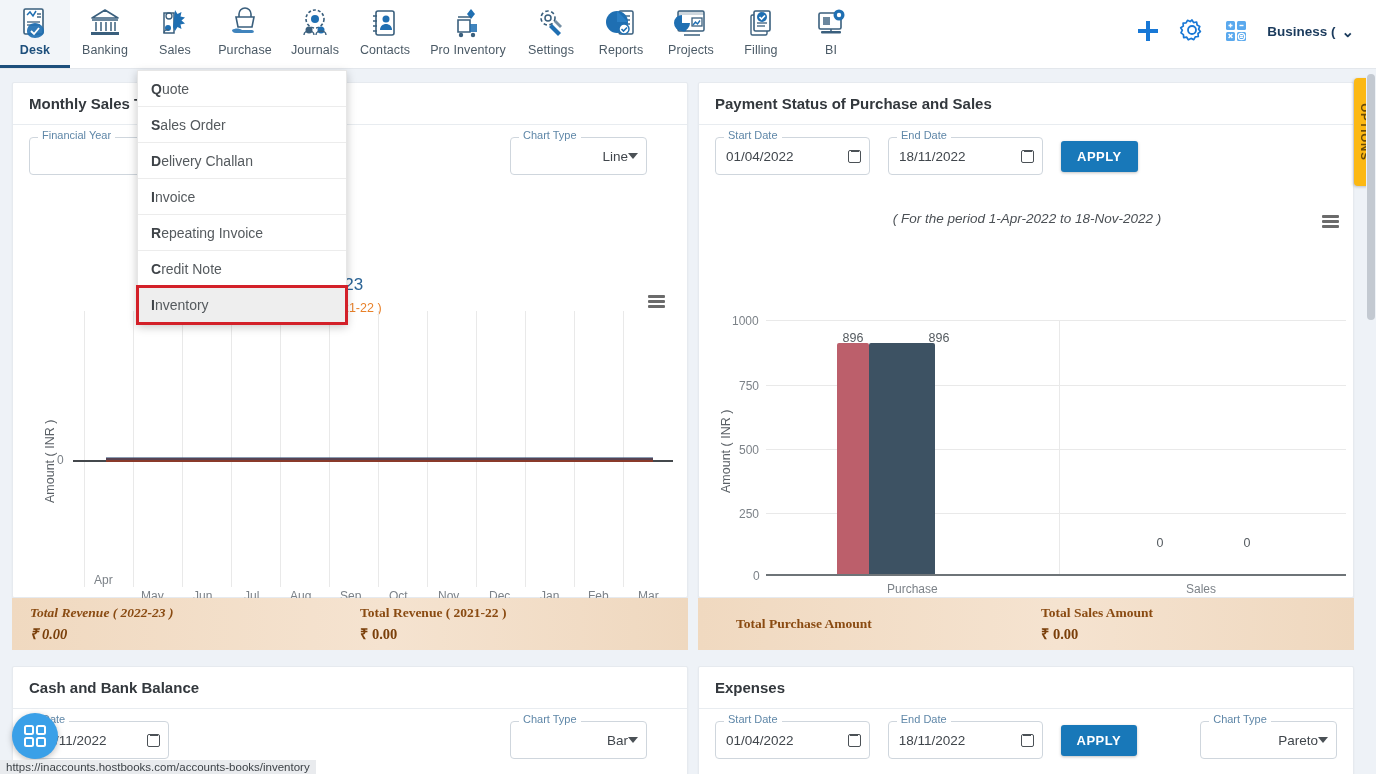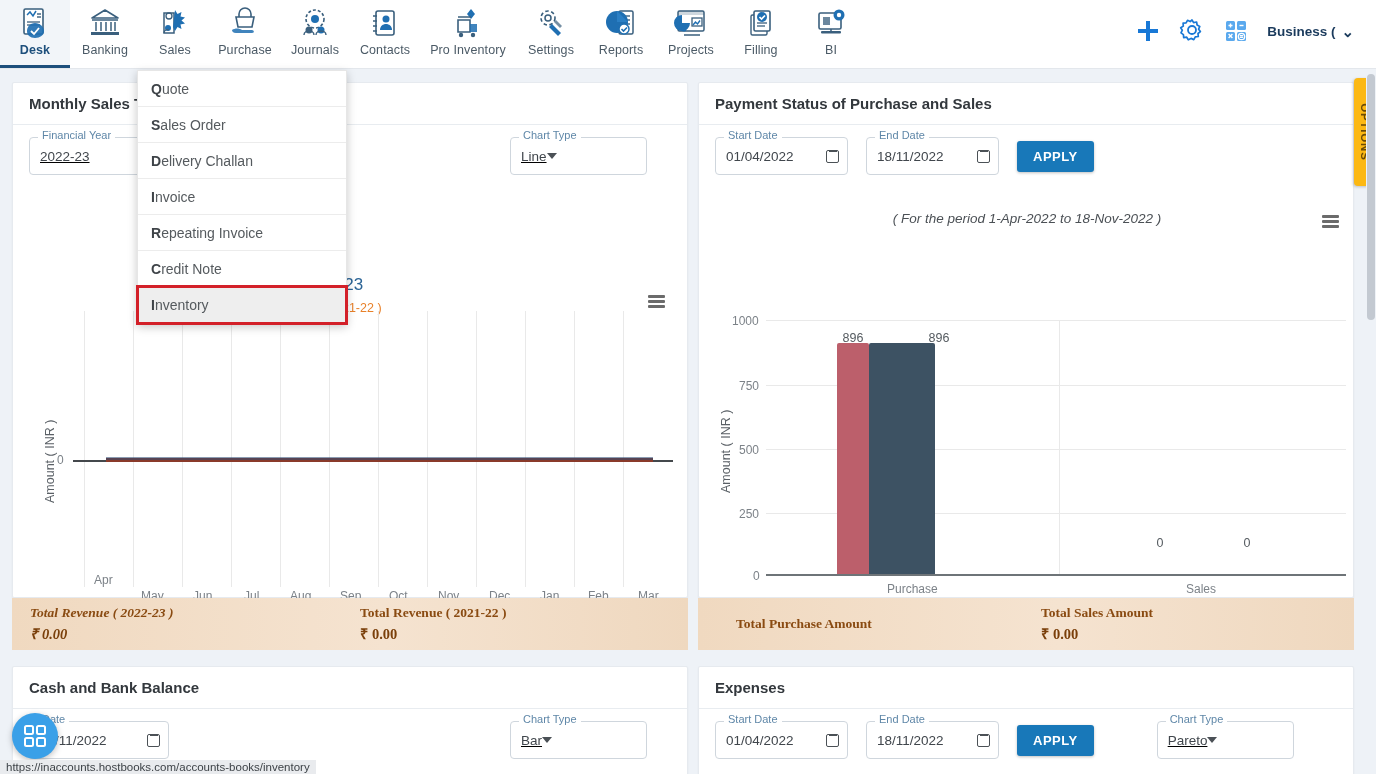--- a/index.html
+++ b/index.html
@@ -84,22 +84,22 @@
   .field {
     position: relative; height: 38px; border: 1px solid #cfd6dd;
     border-radius: 4px; background: #fff; display: flex; align-items: center;
     padding: 0 8px 0 10px;
   }
   .field > .fl {
     position: absolute; top: -8px; left: 8px; background: #fff;
     padding: 0 4px; font-size: 11px; color: #5f87a8; line-height: 1;
   }
   .field .val { font-size: 13.5px; color: #40464c; white-space: nowrap; }
-  .field.date { width: 133px; justify-content: space-between; }
-  .field.sel { width: 140px; justify-content: flex-start; cursor: pointer; text-decoration: underline; }
+  .field.date { width: 155px; justify-content: space-between; }
+  .field.sel { width: 140px; justify-content: flex-end; cursor: pointer; }
   .date-ico {
     width: 13px; height: 13px; border: 1.6px solid #4b5156; border-radius: 2px;
     position: relative; flex: 0 0 auto;
   }
   .date-ico::before {
     content: ""; position: absolute; top: -1px; left: 1.5px; right: 1.5px;
     height: 2.5px; background: #4b5156;
   }
   .sel-caret {
     width: 0; height: 0; border-left: 5px solid transparent;

